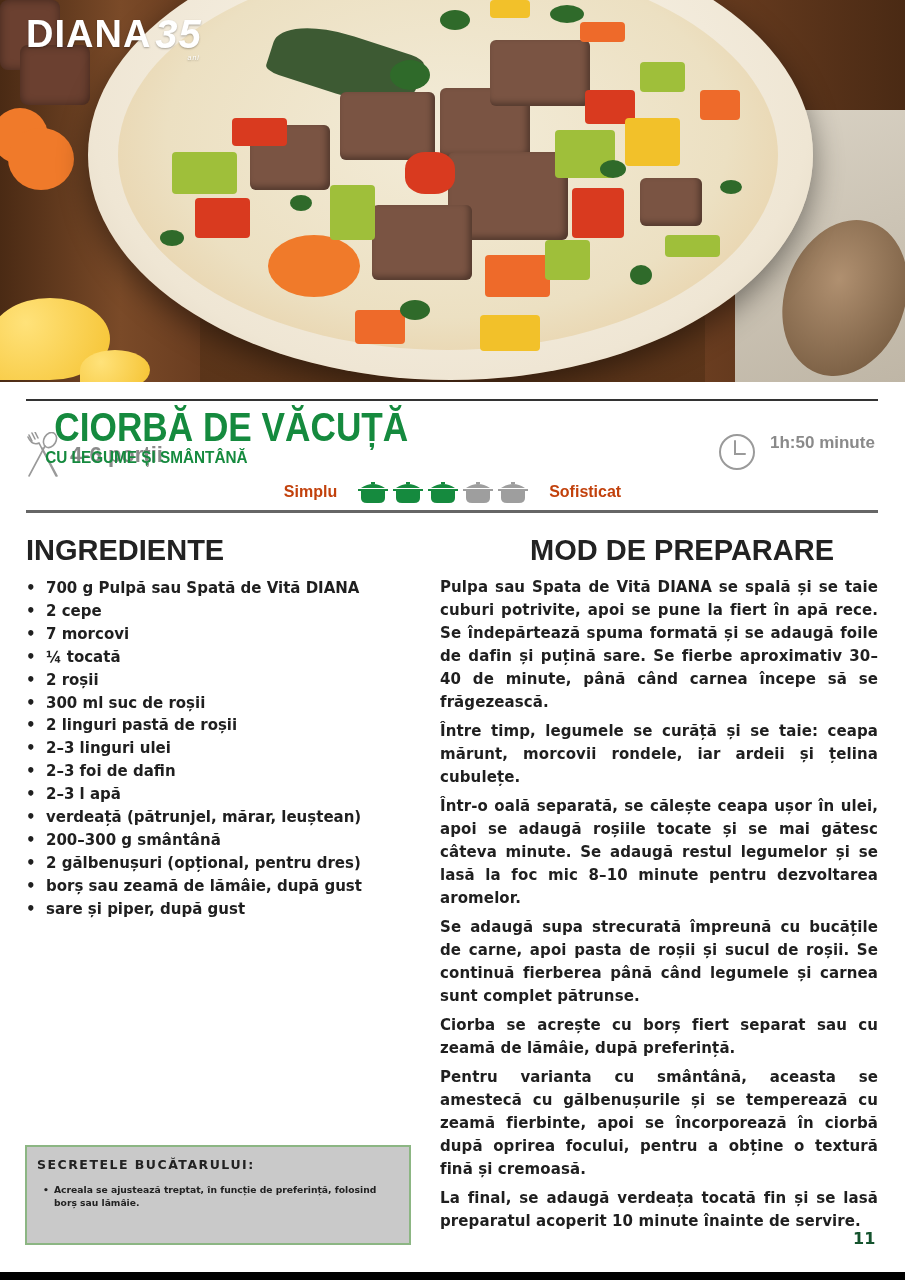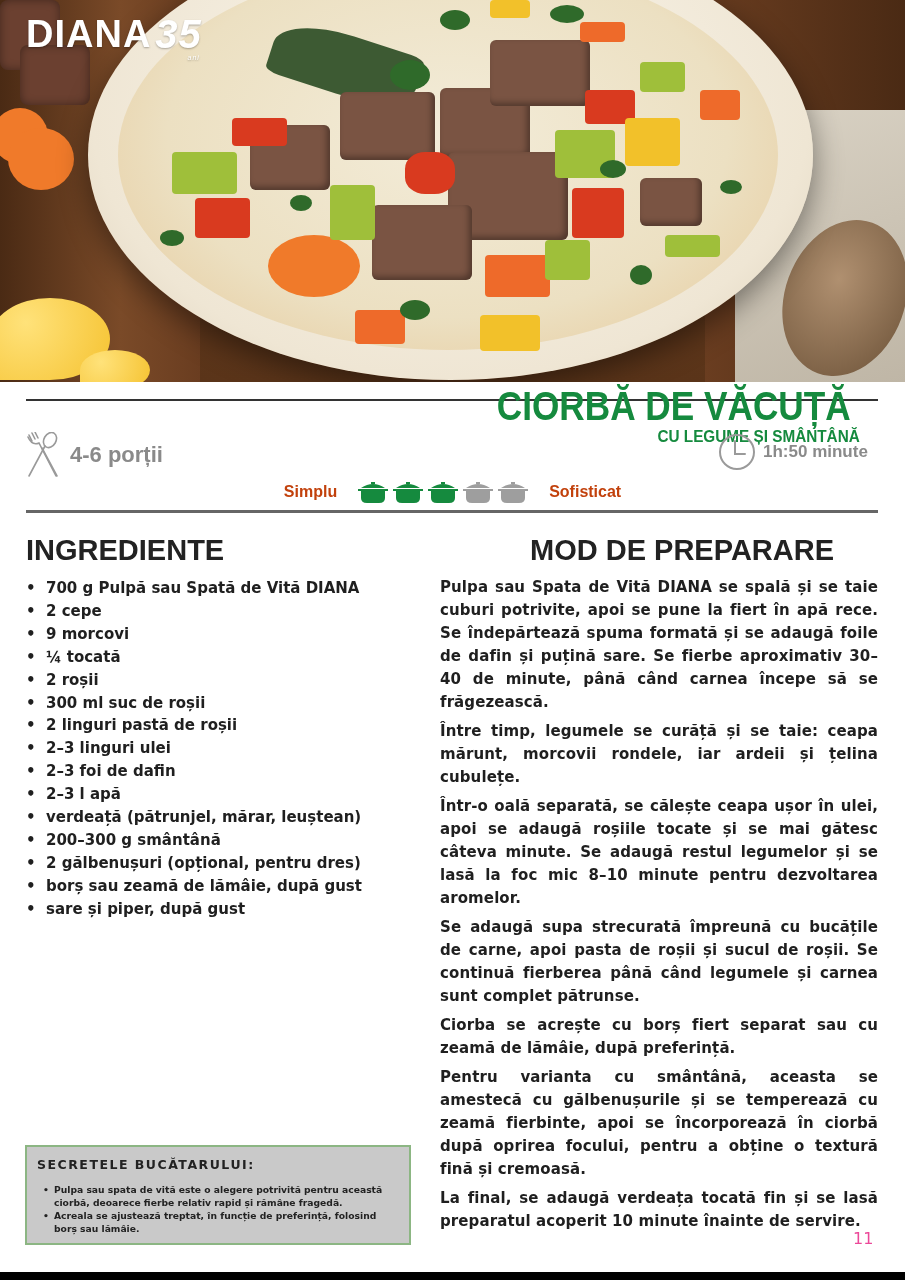--- a/index.html
+++ b/index.html
@@ -47,24 +47,24 @@
     }
     .logo .num { font-size: 40px; font-style: italic; margin-left: 4px; position: relative; }
     .logo .ani { position:absolute; font-size: 7px; font-style: italic; font-weight: normal; right: 2px; bottom: -4px; }
 
     
     .rule-top { position:absolute; left:26px; top:399px; width:852px; height:2px; background:#333333; }
     .rule-bottom { position:absolute; left:26px; top:510px; width:852px; height:3px; background:#666666; }
 
     .servings { position:absolute; left:26px; top:432px; display:flex; align-items:center; gap:10px; }
     .servings .txt { font-family:"Liberation Sans", sans-serif; font-weight:bold; font-size:22px; color:#8a8a8a; }
-    .duration { position:absolute; left:718px; top:433px; display:flex; align-items:center; gap:7px; }
+    .duration { position:absolute; left:718px; top:433px; display:flex; gap:14px; }
     .duration .txt { font-family:"Liberation Sans", sans-serif; font-weight:bold; font-size:17px; color:#8a8a8a; }
 
-    .title-block { position:absolute; left:0; top:383px; width:905px; text-align:right; }
+    .title-block { position:absolute; left:0; top:404px; width:905px; text-align:left; }
     .title-main { font-family:"Liberation Sans", sans-serif; font-weight:bold; font-size:40px; color:#158a3e;
       letter-spacing:0px; line-height:46px; transform: scaleX(0.88); }
     .title-sub { font-family:"Liberation Sans", sans-serif; font-weight:bold; font-size:17px; color:#158a3e;
       line-height:20px; margin-top:-2px; transform: scaleX(0.9); }
 
     .difficulty { position:absolute; left:0; top:480px; width:905px; display:flex; justify-content:center; align-items:center; gap:0; }
     .difficulty .lbl { font-family:"Liberation Sans", sans-serif; font-weight:bold; font-size:16px; color:#c2410c; }
     .difficulty .pots { display:flex; gap:3px; margin: 0 20px; }
     .pot { width:32px; height:24px; display:block; }
 
@@ -85,22 +85,22 @@
     
     .secrets { position:absolute; left:25px; top:1145px; width:386px; height:100px; background:#c9c9c9;
       border:2px solid #8cb683; padding:10px 10px 0 10px; }
     .secrets .sh { font-family:"DejaVu Sans", sans-serif; font-weight:bold; font-size:12.5px; letter-spacing:1.5px;
       color:#222; margin-bottom:11px; }
     .secrets ul { list-style:none; }
     .secrets li { font-family:"DejaVu Sans", sans-serif; font-weight:bold; font-size:9.2px; line-height:13px;
       color:#222; padding-left:17px; position:relative; }
     .secrets li::before { content:"•"; position:absolute; left:6px; top:0; }
 
-    .page-num { position:absolute; left:853px; top:1229px; font-family:"DejaVu Sans", sans-serif; font-weight:normal;
-      font-size:16px; color:#ec4899; }
+    .page-num { position:absolute; left:853px; top:1229px; font-family:"DejaVu Sans", sans-serif; font-weight:bold;
+      font-size:16px; color:#14532d; }
 
     .bottom-bar { position:absolute; left:0; top:1272px; width:905px; height:8px; background:#000000; }
   </style>
 </head>
 <body>
 
 <div class="hero">
   <div class="table-wood-left"></div>
   <div class="table-wood-right"></div>
   <div class="beef-chunk" style="left:0;top:0;width:60px;height:70px;"></div>
@@ -208,21 +208,21 @@
   </div>
   <span class="lbl">Sofisticat</span>
 </div>
 
 <div class="rule-bottom"></div>
 
 <div class="h2 ingredients-title">INGREDIENTE</div>
 <ul class="ingredients">
   <li>700 g Pulpă sau Spată de Vită DIANA</li>
   <li>2 cepe</li>
-  <li>9 morcovi</li>
+  <li>7 morcovi</li>
   <li>¼ tocată</li>
   <li>2 roșii</li>
   <li>300 ml suc de roșii</li>
   <li>2 linguri pastă de roșii</li>
   <li>2–3 linguri ulei</li>
   <li>2–3 foi de dafin</li>
   <li>2–3 l apă</li>
   <li>verdeață (pătrunjel, mărar, leuștean)</li>
   <li>200–300 g smântână</li>
   <li>2 gălbenușuri (opțional, pentru dres)</li>
@@ -237,19 +237,18 @@
   <p>Într-o oală separată, se călește ceapa ușor în ulei, apoi se adaugă roșiile tocate și se mai gătesc câteva minute. Se adaugă restul legumelor și se lasă la foc mic 8–10 minute pentru dezvoltarea aromelor.</p>
   <p>Se adaugă supa strecurată împreună cu bucățile de carne, apoi pasta de roșii și sucul de roșii. Se continuă fierberea până când legumele și carnea sunt complet pătrunse.</p>
   <p>Ciorba se acrește cu borș fiert separat sau cu zeamă de lămâie, după preferință.</p>
   <p>Pentru varianta cu smântână, aceasta se amestecă cu gălbenușurile și se temperează cu zeamă fierbinte, apoi se încorporează în ciorbă după oprirea focului, pentru a obține o textură fină și cremoasă.</p>
   <p>La final, se adaugă verdeața tocată fin și se lasă preparatul acoperit 10 minute înainte de servire.</p>
 </div>
 
 <div class="secrets">
   <div class="sh">SECRETELE BUCĂTARULUI:</div>
   <ul>
-    <li>Pulpa sau spata de vită este o alegere potrivită pentru această ciorbă, deoarece fierbe relativ rapid și rămâne fragedă.</li>
     <li>Acreala se ajustează treptat, în funcție de preferință, folosind borș sau lămâie.</li>
   </ul>
 </div>
 
 <div class="page-num">11</div>
 <div class="bottom-bar"></div>
 
 </body></html>

